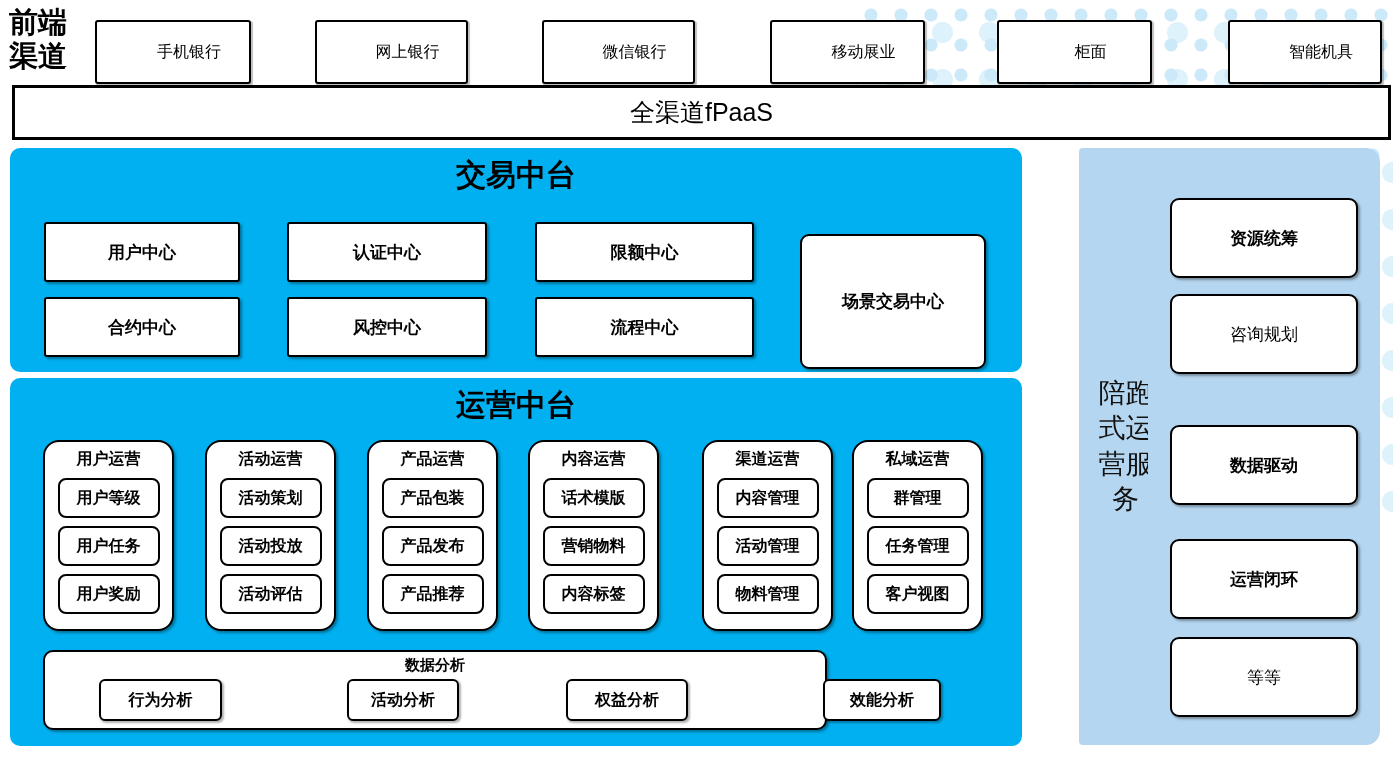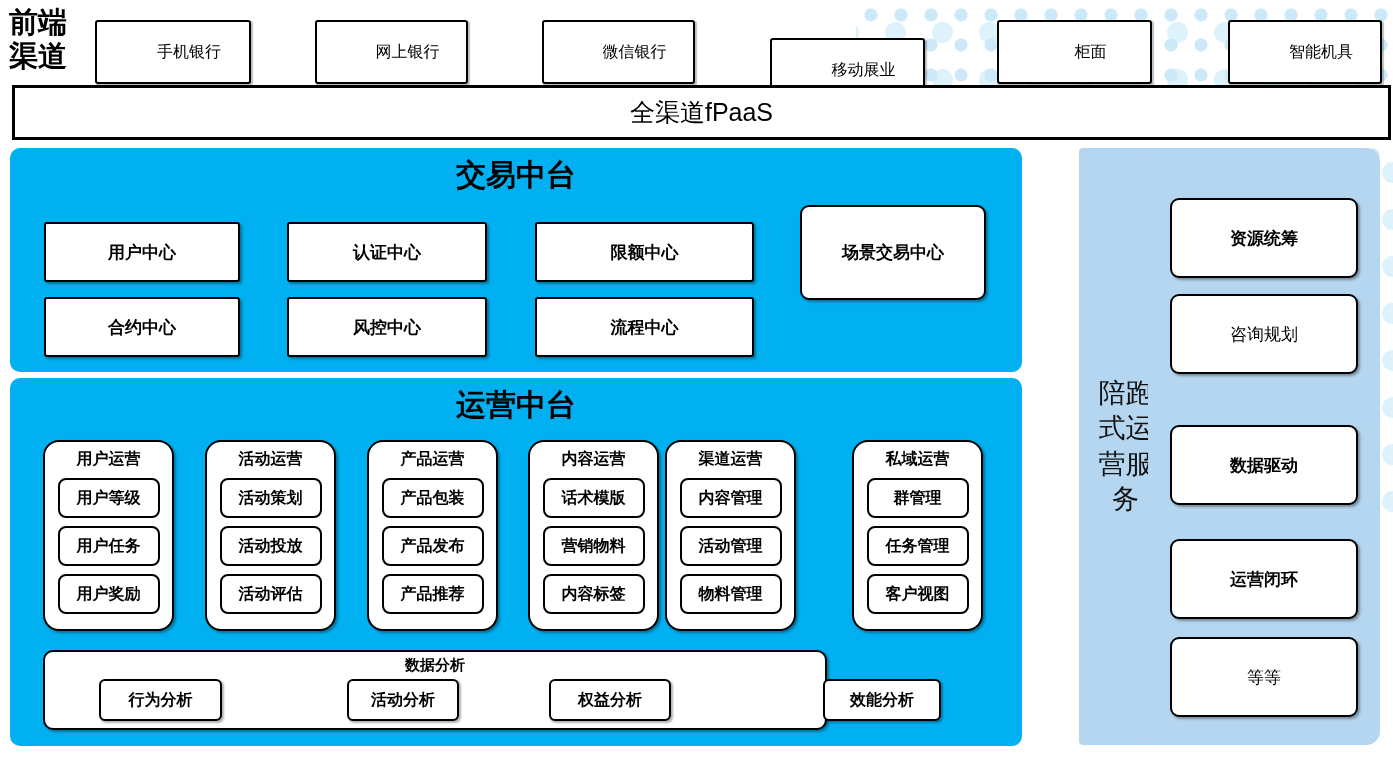--- a/index.html
+++ b/index.html
@@ -117,37 +117,37 @@
 
 <div class="stage">
 
   <div class="dots dots-top"></div>
   <div class="dots dots-right"></div>
 
   <div class="front-label">前端渠道</div>
   <div class="chan-box" style="left:95px;width:156px;">手机银行</div>
   <div class="chan-box" style="left:315px;width:153px;">网上银行</div>
   <div class="chan-box" style="left:542px;width:153px;">微信银行</div>
-  <div class="chan-box" style="left:770px;width:155px;margin-top:18px;">移动展业</div>
+  <div class="chan-box" style="left:770px;width:155px;">移动展业</div>
   <div class="chan-box" style="left:997px;width:155px;">柜面</div>
   <div class="chan-box" style="left:1228px;width:154px;">智能机具</div>
 
   <div class="fpaas">
     <span>全渠道fPaaS</span>
   </div>
 
   <div class="panel panel-tx">
     <div class="panel-title">交易中台</div>
     <div class="wbox tx-box" style="left:34px;top:74px;width:196px;height:60px;">用户中心</div>
     <div class="wbox tx-box" style="left:277px;top:74px;width:200px;height:60px;">认证中心</div>
     <div class="wbox tx-box" style="left:525px;top:74px;width:219px;height:60px;">限额中心</div>
     <div class="wbox tx-box" style="left:277px;top:149px;width:200px;height:60px;">风控中心</div>
     <div class="wbox tx-box" style="left:34px;top:149px;width:196px;height:60px;">合约中心</div>
     <div class="wbox tx-box" style="left:525px;top:149px;width:219px;height:60px;">流程中心</div>
-    <div class="wbox tx-box tx-scene" style="left:790px;top:57px;width:186px;height:95px;">场景交易中心</div>
+    <div class="wbox tx-box tx-scene" style="left:790px;top:86px;width:186px;height:135px;">场景交易中心</div>
   </div>
 
   <div class="panel panel-ops">
     <div class="panel-title">运营中台</div>
 
     <div class="ops-col" style="left:33px;">
       <div class="ops-col-header">用户运营</div>
       <div class="ops-item">用户等级</div>
       <div class="ops-item">用户任务</div>
       <div class="ops-item">用户奖励</div>
@@ -163,38 +163,38 @@
       <div class="ops-item">产品包装</div>
       <div class="ops-item">产品发布</div>
       <div class="ops-item">产品推荐</div>
     </div>
     <div class="ops-col" style="left:518px;">
       <div class="ops-col-header">内容运营</div>
       <div class="ops-item">话术模版</div>
       <div class="ops-item">营销物料</div>
       <div class="ops-item">内容标签</div>
     </div>
-    <div class="ops-col" style="left:655px;">
+    <div class="ops-col" style="left:692px;">
       <div class="ops-col-header">渠道运营</div>
       <div class="ops-item">内容管理</div>
       <div class="ops-item">活动管理</div>
       <div class="ops-item">物料管理</div>
     </div>
     <div class="ops-col" style="left:842px;">
       <div class="ops-col-header">私域运营</div>
       <div class="ops-item">群管理</div>
       <div class="ops-item">任务管理</div>
       <div class="ops-item">客户视图</div>
     </div>
 
     <div class="analysis">
       <div class="analysis-title">数据分析</div>
       <div class="analysis-item" style="left:54px;width:123px;">行为分析</div>
       <div class="analysis-item" style="left:302px;width:112px;">活动分析</div>
-      <div class="analysis-item" style="left:504px;width:122px;">权益分析</div>
+      <div class="analysis-item" style="left:521px;width:122px;">权益分析</div>
       <div class="analysis-item" style="left:778px;width:118px;">效能分析</div>
     </div>
   </div>
 
   <div class="companion">
     <div class="companion-text">陪跑式运营服务</div>
   </div>
 
   <div class="service-panel">
     <div class="svc-box bold" style="top:33px;">资源统筹</div>

